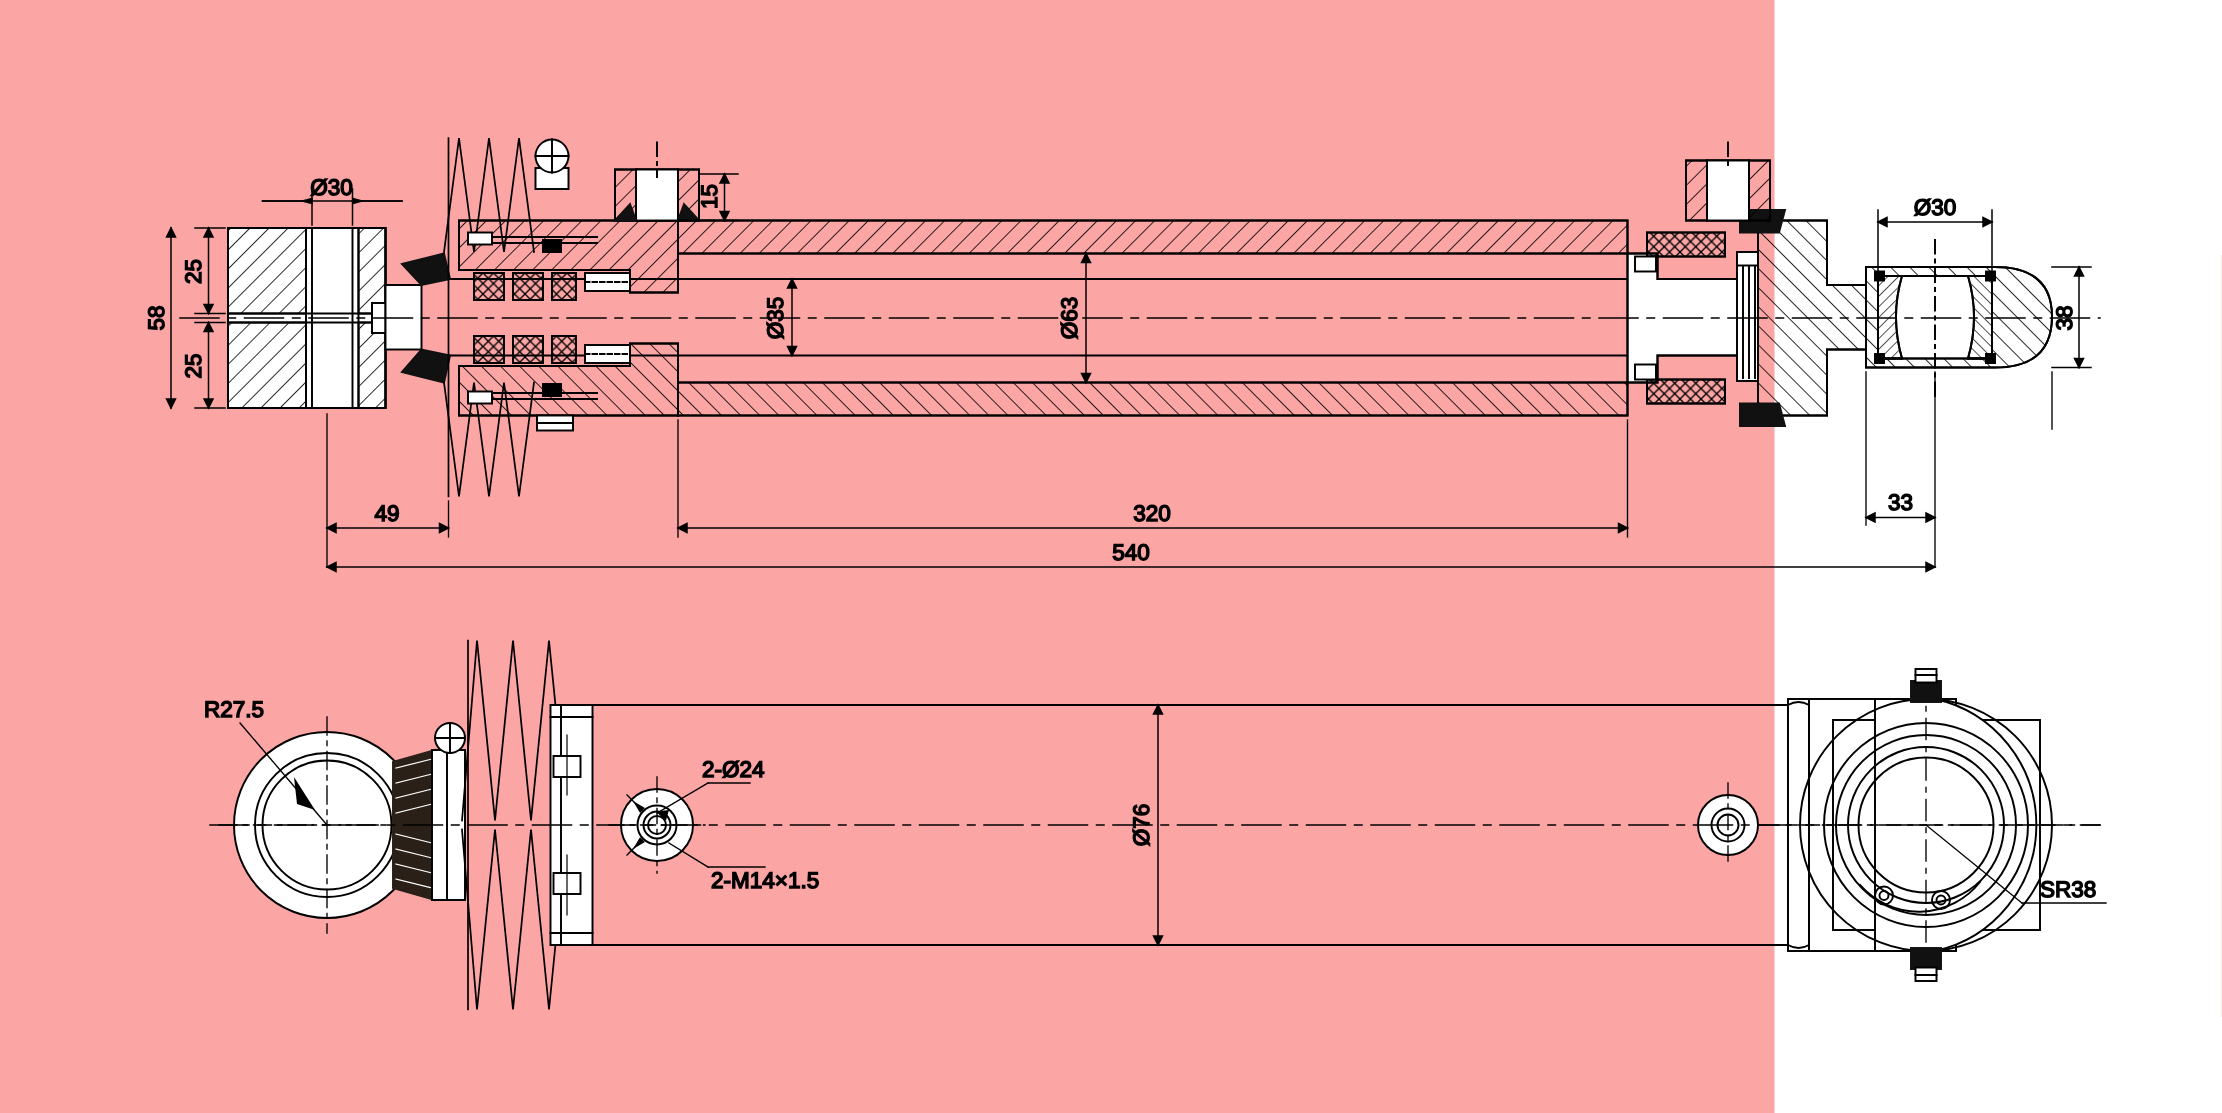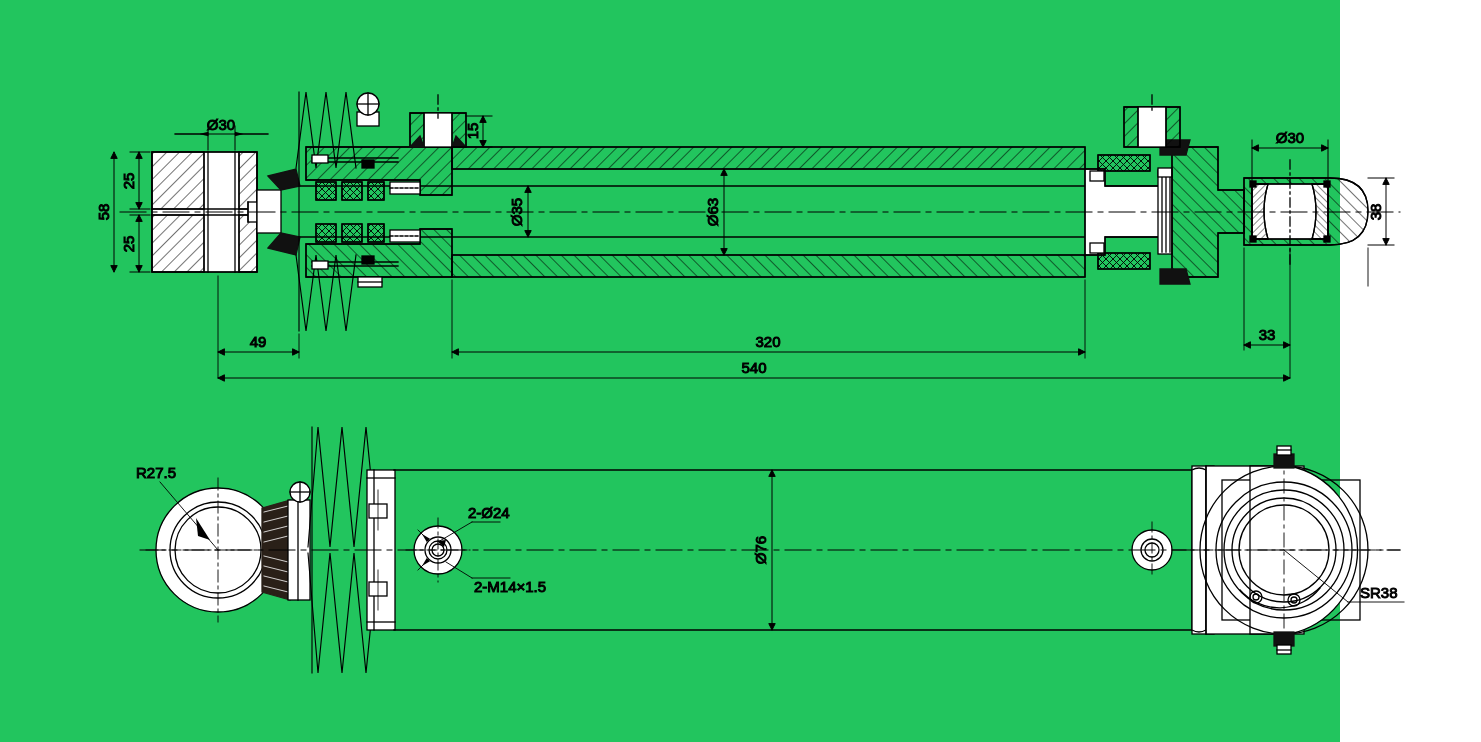--- a/index.html
+++ b/index.html
@@ -1,19 +1,19 @@
 <!DOCTYPE html>
 <html><head>
 <meta charset="utf-8">
 <title>Hydraulic Cylinder Drawing</title>
 <style>
   html,body{margin:0;padding:0;background:#fff;}
   body{width:1481px;height:742px;overflow:hidden;
        font-family:"Liberation Sans","DejaVu Sans",sans-serif;}
-  #stage{position:relative;width:1340px;height:742px;background:#22c55e;}
+  #stage{position:relative;width:1183px;height:742px;background:#fca5a5;}
   svg{display:block;}
   text{font-family:"Liberation Sans","DejaVu Sans",sans-serif;fill:#000;}
 </style>
 </head>
 <body>
 
 <div id="stage">
 <svg width="1481" height="742" viewBox="0 0 1481 742">
 
   <defs>

